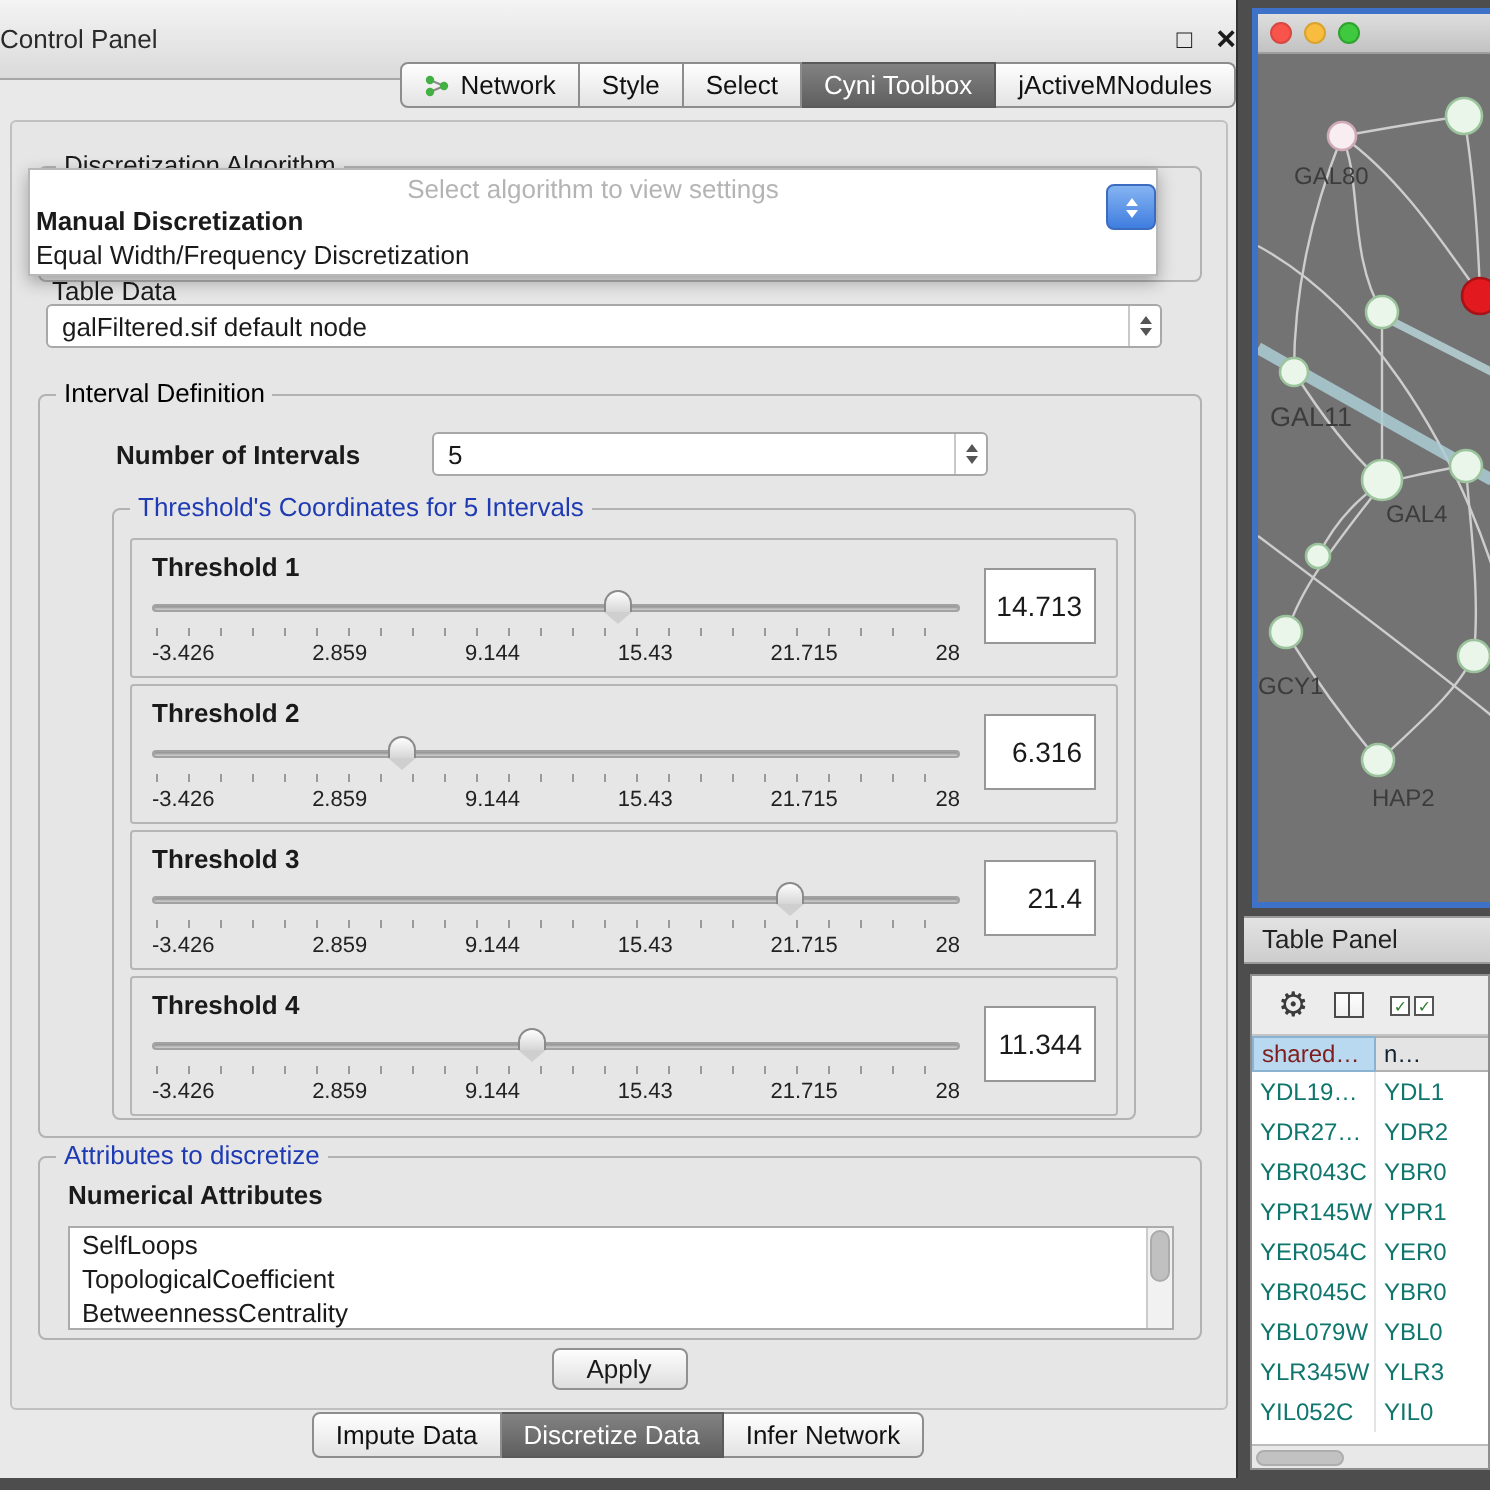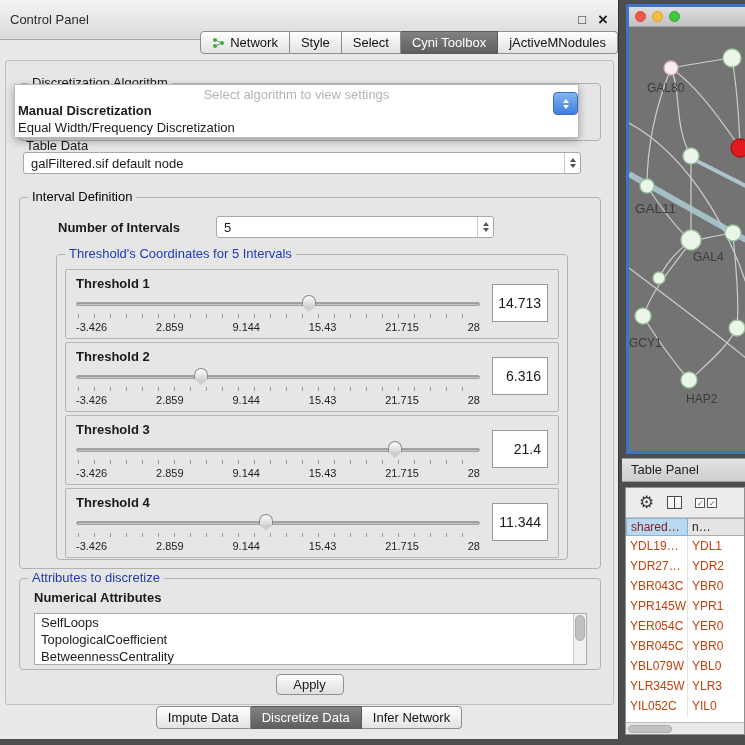--- a/index.html
+++ b/index.html
@@ -1,21 +1,21 @@
 <!DOCTYPE html>
 <html><head>
 <meta charset="utf-8">
 <style>
 *{margin:0;padding:0;box-sizing:border-box}
 html,body{width:745px;height:745px}
 body{position:relative;background:#4d4d4d;font-family:"Liberation Sans","DejaVu Sans",sans-serif;font-size:13px;color:#1a1a1a;overflow:hidden}
 
 
 .win{position:absolute;left:0;top:0;width:619px;height:739px;background:#e9e9e9;border-right:1px solid #333}
-.titlebar{height:40px;background:linear-gradient(#f4f4f4,#dadada);border-bottom:1px solid #a6a6a6;display:flex;align-items:center;padding:0 10px}
+.titlebar{height:40px;background:linear-gradient(#f4f4f4,#dadada);border-bottom:1px solid #a6a6a6;display:flex;align-items:center;padding:0 0}
 .titlebar .title{flex:1;font-size:13px;color:#2a2a2a}
 .winbtn{font-size:13px;color:#1b1b1b;margin-left:12px;line-height:1}
 .winbtn.close{font-size:17px;font-weight:bold}
 
 .tabbar{position:absolute;left:0;top:31px;width:100%;display:flex;justify-content:flex-end}
 .tab{display:flex;align-items:center;gap:5px;padding:3px 11px;border:1px solid #8d8d8d;border-left:none;background:linear-gradient(#fefefe,#e3e3e3);font-size:13px;color:#111}
 .tab:first-child{border-left:1px solid #8d8d8d;border-radius:4px 0 0 4px}
 .tab:last-child{border-radius:0 4px 4px 0}
 .tab.selected{background:linear-gradient(#828282,#5f5f5f);color:#fff;border-color:#5a5a5a}
 
@@ -79,21 +79,21 @@
 .ttool{position:absolute;left:0;top:0;right:0;height:30px;display:flex;align-items:center;gap:13px;padding-left:13px;border-bottom:1px solid #c4c4c4}
 .gear{font-size:17px;color:#3a3a3a;line-height:1}
 .colicon{width:15px;height:13px;border:1px solid #4a4a4a;background:linear-gradient(#fff,#eee);position:relative}
 .colicon::before{content:"";position:absolute;left:6px;top:0;bottom:0;width:1px;background:#4a4a4a}
 .cbpair{display:flex;gap:2px}
 .cb{width:10px;height:10px;border:1px solid #555;background:#fff;font-size:8px;line-height:9px;color:#2a7d2a;text-align:center}
 .thead{position:absolute;left:0;top:30px;right:0;height:18px;display:flex}
 .hc1{width:62px;background:#b9d9f0;border:1px solid #8cb2d2;font-size:12px;padding-left:4px;line-height:16px;color:#7f1d1d;overflow:hidden;white-space:nowrap}
 .hc2{flex:1;background:#e4e4e4;border-top:1px solid #b0b0b0;border-bottom:1px solid #b0b0b0;font-size:12px;padding-left:4px;line-height:16px;color:#123;overflow:hidden;white-space:nowrap}
 .trows{position:absolute;left:0;top:48px;right:0;bottom:12px;background:#fff}
-.trow{display:flex;height:20px;font-size:12px;color:#c2410c}
+.trow{display:flex;height:20px;font-size:12px;color:#0f766e}
 .tc1{width:62px;padding-left:4px;line-height:20px;border-right:1px solid #e4e4e4;overflow:hidden;white-space:nowrap}
 .tc2{flex:1;padding-left:4px;line-height:20px;overflow:hidden;white-space:nowrap}
 .hscroll{position:absolute;left:0;bottom:0;right:0;height:12px;background:#e8e8e8;border-top:1px solid #bbb}
 .hthumb{position:absolute;left:2px;top:2px;width:44px;height:8px;background:#c2c2c2;border:1px solid #adadad;border-radius:4px}
 </style>
 </head>
 <body>
 
 <div class="win">
 

